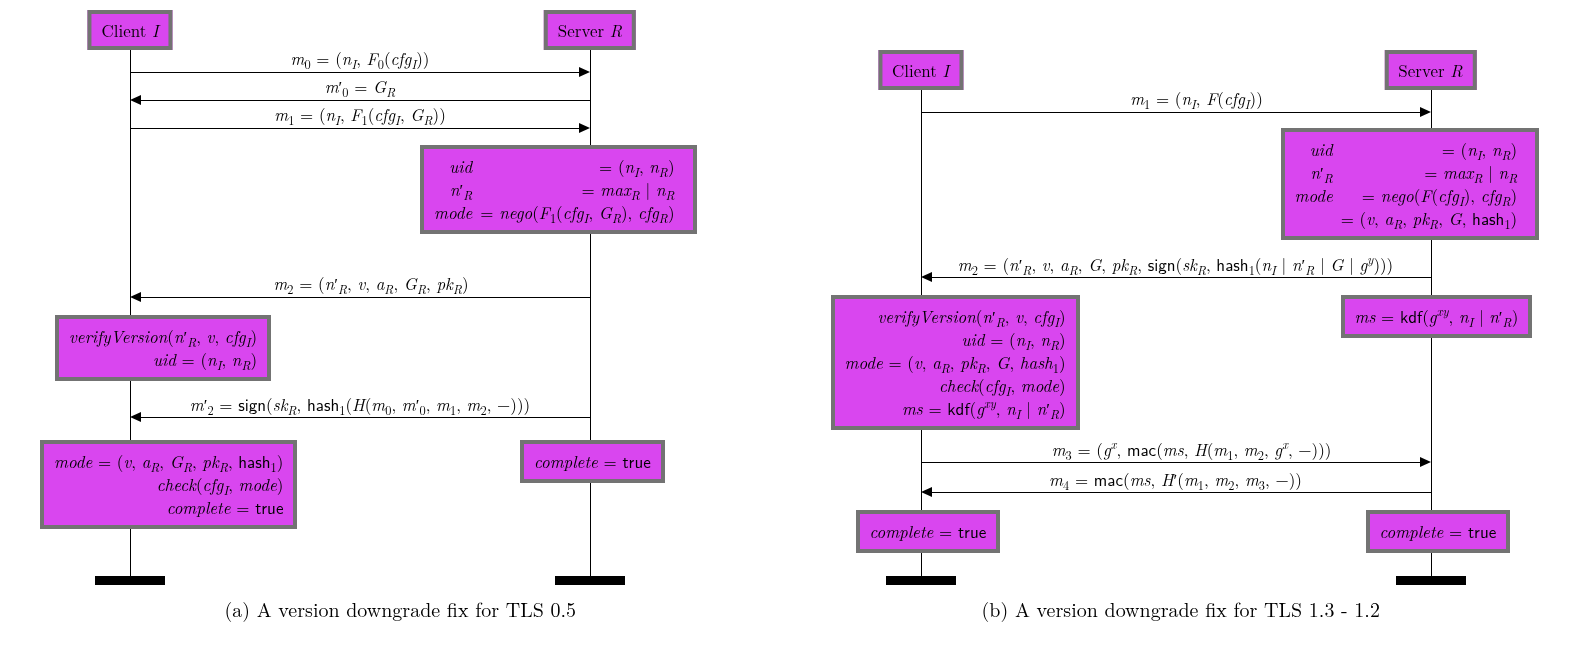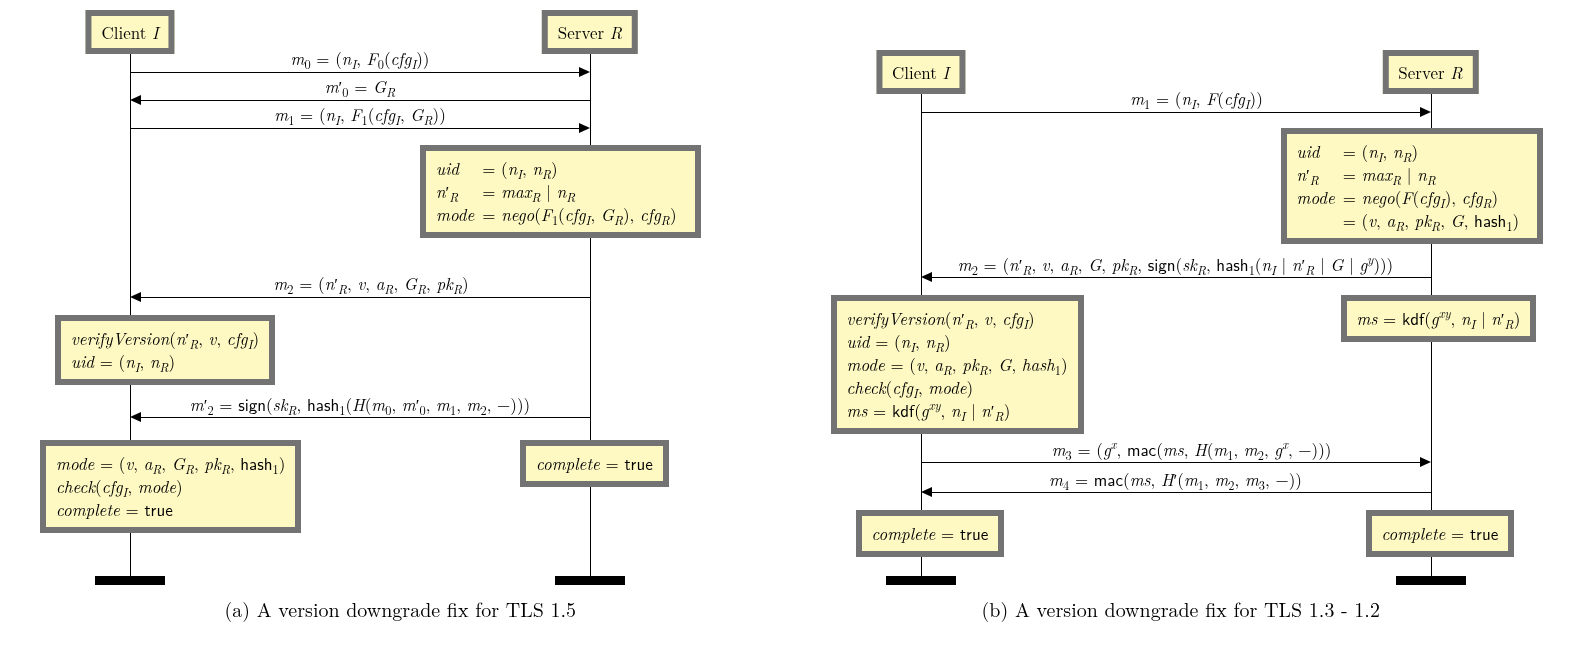--- a/index.html
+++ b/index.html
@@ -1,21 +1,21 @@
 <!DOCTYPE html>
 <html><head>
 <meta charset="utf-8">
 <style>
   html,body{margin:0;padding:0;background:#fff;font-family:"Latin Modern Roman","CMU Serif","Times New Roman",serif;font-size:17px;color:#000;}
   .page{display:flex;gap:40px;padding:10px 30px;width:1581px;box-sizing:border-box;}
   .panel{flex:1;position:relative;}
   .caption{text-align:center;font-size:20px;margin-top:4px;}
   .seq{position:relative;height:580px;}
   .lifeline{position:absolute;top:0;bottom:14px;width:0;border-left:1px solid #000;}
-  .headbox,.notebox{position:absolute;border:6px solid #737373;background:#fef9c3;padding:4px 10px;font-style:normal;white-space:nowrap;}
+  .headbox,.notebox{position:absolute;border:4px solid #737373;background:#d946ef;padding:4px 10px;font-style:normal;white-space:nowrap;text-align:right;}
   .headbox{top:0;transform:translateX(-50%);}
   .notebox{padding:6px 10px;line-height:1.35;}
   .endbar{position:absolute;height:9px;background:#000;bottom:5px;}
   .msglabel{position:absolute;transform:translateX(-50%);white-space:nowrap;line-height:1;}
   .arrow-line{position:absolute;height:0;border-top:1px solid #000;}
   .arrow-head{position:absolute;width:0;height:0;border-top:5px solid transparent;border-bottom:5px solid transparent;}
   .arrow-head.right{border-left:11px solid #000;}
   .arrow-head.left{border-right:11px solid #000;}
   .it{font-style:italic;}
   .sf{font-family:"Latin Modern Sans","CMU Sans Serif",Helvetica,Arial,sans-serif;font-style:normal;}
@@ -77,21 +77,21 @@
       <div class="arrow-line" style="left:111px;width:449px;top:407px;"></div>
       <div class="arrow-head left" style="left:100px;top:402px;"></div>
 
       <div class="notebox" style="left:10px;top:430px;"><span class="it">mode</span> = (<span class="it">v</span>, <span class="it">a<sub>R</sub></span>, <span class="it">G<sub>R</sub></span>, <span class="it">pk<sub>R</sub></span>, <span class="sf">hash</span><sub>1</sub>)<br><span class="it">check</span>(<span class="it">cfg<sub>I</sub></span>, <span class="it">mode</span>)<br><span class="it">complete</span> = <span class="sf">true</span></div>
 
       <div class="notebox" style="left:490px;top:430px;"><span class="it">complete</span> = <span class="sf">true</span></div>
 
       <div class="endbar" style="left:65px;width:70px;"></div>
       <div class="endbar" style="left:525px;width:70px;"></div>
     </div>
-    <div class="caption">(a) A version downgrade fix for TLS 1.5</div>
+    <div class="caption">(a) A version downgrade fix for TLS 0.5</div>
   </div>
 
   <div class="panel">
     <div class="seq">
       <div class="lifeline" style="left:110px;top:65px;"></div>
       <div class="lifeline" style="left:620px;top:65px;"></div>
       <div class="headbox" style="left:110px;top:40px;">Client <span class="it">I</span></div>
       <div class="headbox" style="left:620px;top:40px;">Server <span class="it">R</span></div>
 
       <div class="msglabel" style="left:386px;top:80px;"><span class="it">m</span><sub>1</sub> = (<span class="it">n<sub>I</sub></span>, <span class="it">F</span>(<span class="it">cfg<sub>I</sub></span>))</div>

